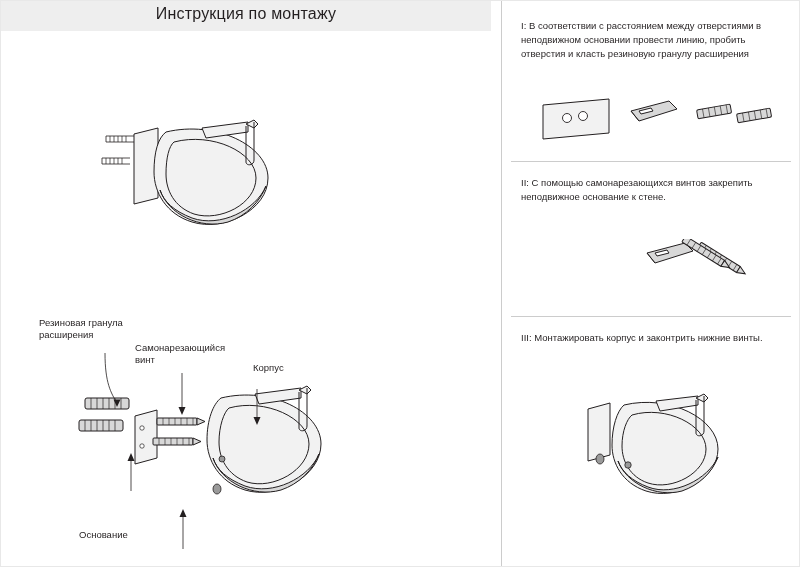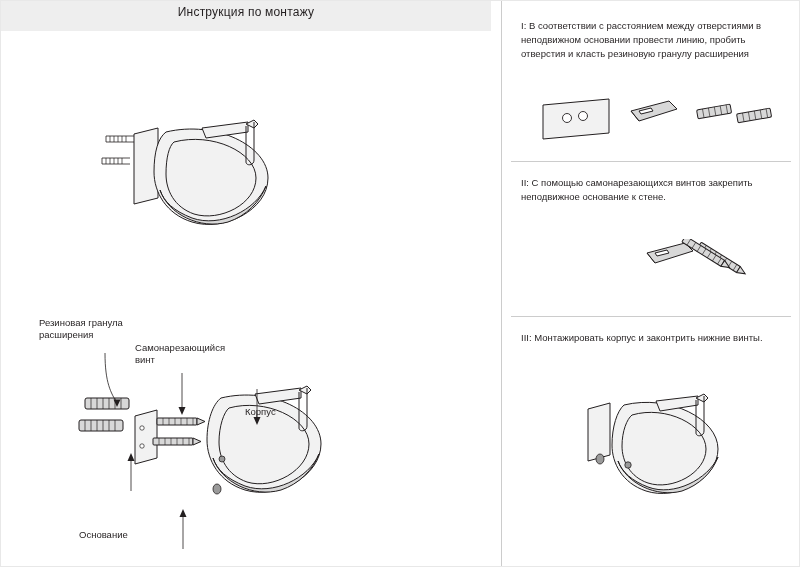--- a/index.html
+++ b/index.html
@@ -27,21 +27,21 @@
     width: 490px;
     height: 30px;
     background: #eeeeee;
   }
   .title-text {
     position: absolute;
     left: 0;
     top: 4px;
     width: 490px;
     text-align: center;
-    font-size: 12px;
+    font-size: 16px;
     letter-spacing: 0.2px;
     color: #231f20;
   }
 
   .subtitle-text {
     position: absolute;
     left: 0;
     top: 52px;
     width: 420px;
     text-align: center;
@@ -189,21 +189,21 @@
     <path class="fill-grey" d="M142,82 C150,106 182,122 210,114 C228,108 242,94 248,78 C238,102 202,120 174,110 C156,103 146,94 142,82 Z"></path>
 
     <ellipse class="dot" cx="146" cy="113" rx="4" ry="5"></ellipse>
     <circle class="dot" cx="151" cy="83" r="3"></circle>
   </svg>
 
   <div class="label" style="left:134px; top:341px;">Самонарезающийся
 винт</div>
   <div class="label" style="left:38px; top:316px;">Резиновая гранула
 расширения</div>
-  <div class="label" style="left:244px; top:361px;margin-top:44px;">Корпус</div>
+  <div class="label" style="left:252px; top:361px;">Корпус</div>
   <div class="label" style="left:78px; top:496px;margin-top:32px;">Основание</div>
   <div class="label" style="left:130px; top:553px;margin-top:48px;">Запорный винт</div>
 
   <svg class="panel-art" style="left:60px; top:330px;" width="260" height="235" viewBox="0 0 260 235">
 
     <path class="ln-thin" d="M44,22 C44,52 50,62 56,72"></path>
     <polygon class="arrow" points="56,76 52.5,68.5 59.5,68.5"></polygon>
 
     <path class="ln-thin" d="M121,42 L121,78"></path>
     <polygon class="arrow" points="121,84 117.5,76 124.5,76"></polygon>

